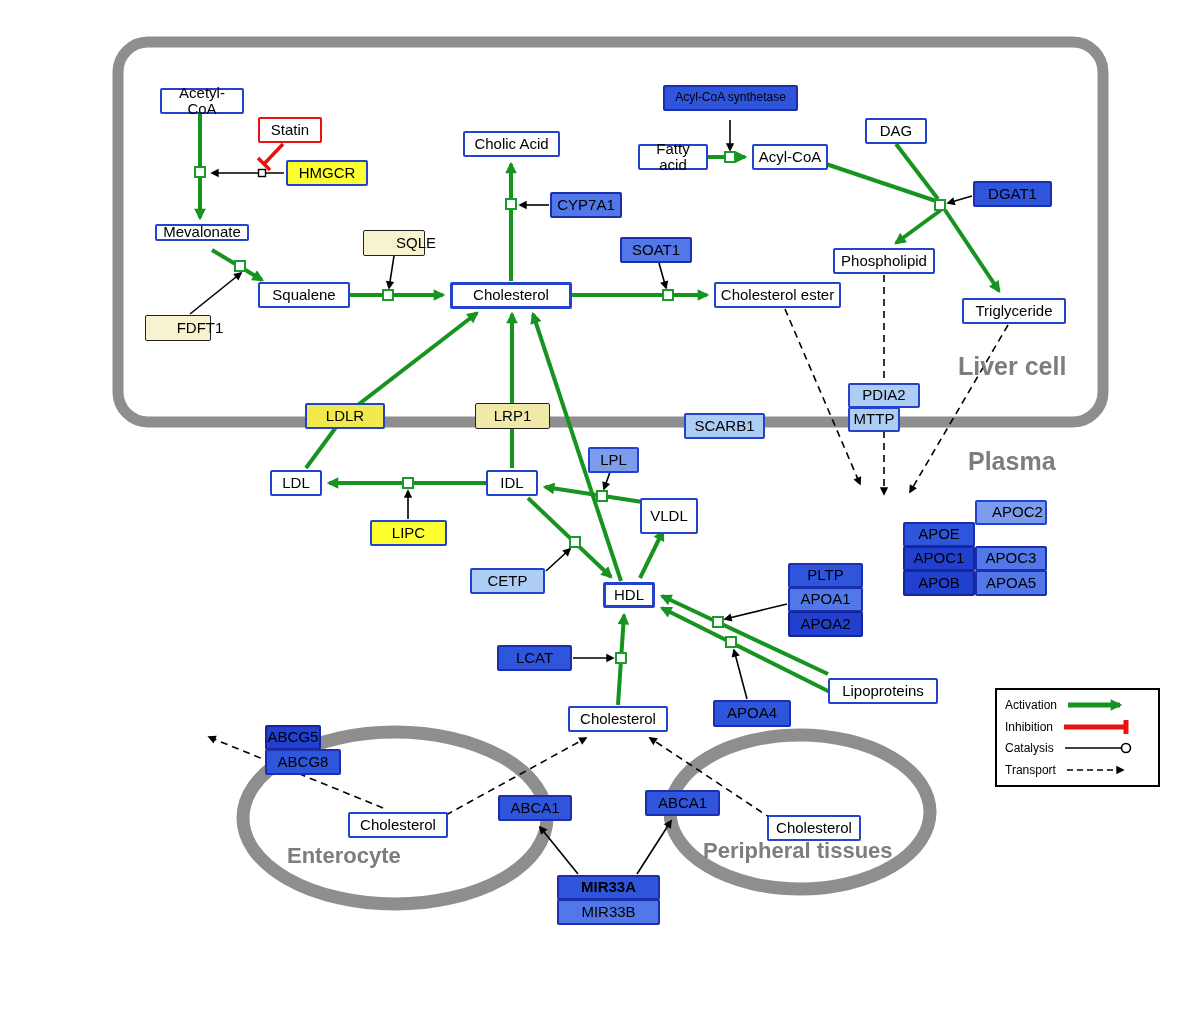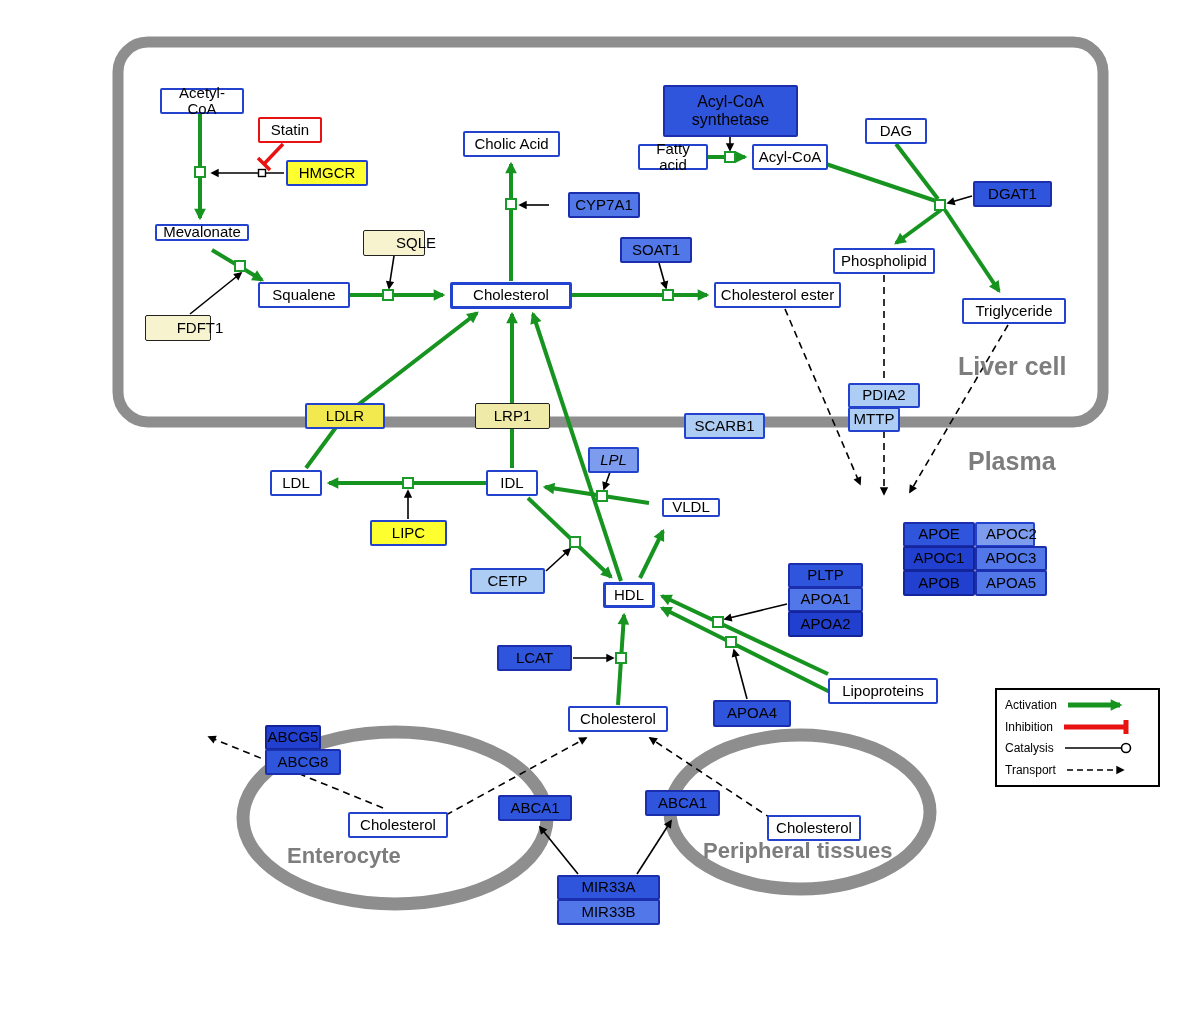--- a/index.html
+++ b/index.html
@@ -128,66 +128,66 @@
 
   <div class="node met" style="left:160px;top:88px;width:84px;height:26px;">Acetyl-CoA</div>
   <div class="node statin" style="left:258px;top:117px;width:64px;height:26px;">Statin</div>
   <div class="node yellow" style="left:286px;top:160px;width:82px;height:26px;">HMGCR</div>
   <div class="node met" style="left:155px;top:224px;width:94px;height:17px;">Mevalonate</div>
   <div class="node pale" style="left:145px;top:315px;width:66px;height:26px;">FDFT1</div>
   <div class="node met" style="left:258px;top:282px;width:92px;height:26px;">Squalene</div>
   <div class="node pale" style="left:363px;top:230px;width:62px;height:26px;">SQLE</div>
   <div class="node met" style="left:450px;top:282px;width:122px;height:27px;border-width:3px;">Cholesterol</div>
   <div class="node met" style="left:463px;top:131px;width:97px;height:26px;">Cholic Acid</div>
-  <div class="node blue-mid" style="left:568px;top:192px;width:72px;height:26px;text-align:right;">CYP7A1</div>
+  <div class="node blue-mid" style="left:550px;top:192px;width:72px;height:26px;text-align:right;">CYP7A1</div>
   <div class="node blue-mid" style="left:620px;top:237px;width:72px;height:26px;">SOAT1</div>
   <div class="node met" style="left:714px;top:282px;width:127px;height:26px;">Cholesterol ester</div>
-  <div class="node blue" style="left:663px;top:85px;width:135px;height:52px;font-size:16px;">Acyl-CoA synthetase</div>
+  <div class="node blue" style="left:663px;top:85px;width:135px;height:26px;font-size:12px;">Acyl-CoA synthetase</div>
   <div class="node met" style="left:638px;top:144px;width:70px;height:26px;">Fatty acid</div>
   <div class="node met" style="left:752px;top:144px;width:76px;height:26px;">Acyl-CoA</div>
   <div class="node met" style="left:865px;top:118px;width:62px;height:26px;">DAG</div>
   <div class="node blue" style="left:973px;top:181px;width:79px;height:26px;">DGAT1</div>
   <div class="node met" style="left:833px;top:248px;width:102px;height:26px;">Phospholipid</div>
   <div class="node met" style="left:962px;top:298px;width:104px;height:26px;">Triglyceride</div>
   <div class="node blue-light" style="left:848px;top:383px;width:72px;height:25px;">PDIA2</div>
   <div class="node blue-light" style="left:848px;top:407px;width:52px;height:25px;">MTTP</div>
 
   <div class="node yellow2" style="left:305px;top:403px;width:80px;height:26px;">LDLR</div>
   <div class="node khaki" style="left:475px;top:403px;width:75px;height:26px;">LRP1</div>
   <div class="node blue-light" style="left:684px;top:413px;width:81px;height:26px;">SCARB1</div>
 
   <div class="node met" style="left:270px;top:470px;width:52px;height:26px;">LDL</div>
   <div class="node met" style="left:486px;top:470px;width:52px;height:26px;">IDL</div>
-  <div class="node blue-soft" style="left:588px;top:447px;width:51px;height:26px;font-style:italic;">LPL</div>
-  <div class="node met" style="left:640px;top:498px;width:58px;height:19px;margin-left:22px;">VLDL</div>
+  <div class="node blue-soft" style="left:588px;top:447px;width:51px;height:26px;">LPL</div>
+  <div class="node met" style="left:640px;top:498px;width:58px;height:36px;">VLDL</div>
   <div class="node yellow" style="left:370px;top:520px;width:77px;height:26px;">LIPC</div>
   <div class="node blue-light" style="left:470px;top:568px;width:75px;height:26px;">CETP</div>
   <div class="node met" style="left:603px;top:582px;width:52px;height:26px;border-width:3px;">HDL</div>
   <div class="node blue" style="left:788px;top:563px;width:75px;height:25px;">PLTP</div>
   <div class="node blue-mid" style="left:788px;top:587px;width:75px;height:25px;">APOA1</div>
   <div class="node blue-dark" style="left:788px;top:611px;width:75px;height:26px;">APOA2</div>
   <div class="node blue" style="left:497px;top:645px;width:75px;height:26px;">LCAT</div>
   <div class="node blue" style="left:713px;top:700px;width:78px;height:27px;">APOA4</div>
   <div class="node met" style="left:828px;top:678px;width:110px;height:26px;">Lipoproteins</div>
   <div class="node met" style="left:568px;top:706px;width:100px;height:26px;">Cholesterol</div>
 
   <div class="node blue" style="left:903px;top:522px;width:72px;height:25px;">APOE</div>
-  <div class="node blue-soft" style="left:975px;top:522px;width:60px;height:25px;padding-left:17px;">APOC2</div>
+  <div class="node blue-soft" style="left:975px;top:500px;width:72px;height:25px;padding-left:17px;">APOC2</div>
   <div class="node blue-dark" style="left:903px;top:546px;width:72px;height:25px;">APOC1</div>
   <div class="node blue-mid" style="left:975px;top:546px;width:72px;height:25px;">APOC3</div>
   <div class="node blue-dark" style="left:903px;top:570px;width:72px;height:26px;">APOB</div>
   <div class="node blue-mid" style="left:975px;top:570px;width:72px;height:26px;">APOA5</div>
 
   <div class="node blue-dark" style="left:265px;top:725px;width:56px;height:25px;">ABCG5</div>
   <div class="node blue" style="left:265px;top:749px;width:76px;height:26px;">ABCG8</div>
   <div class="node met" style="left:348px;top:812px;width:100px;height:26px;">Cholesterol</div>
   <div class="node blue" style="left:498px;top:795px;width:74px;height:26px;">ABCA1</div>
   <div class="node blue" style="left:645px;top:790px;width:75px;height:26px;">ABCA1</div>
   <div class="node met" style="left:767px;top:815px;width:94px;height:26px;">Cholesterol</div>
-  <div class="node blue" style="left:557px;top:875px;width:103px;height:25px;">MIR33A</div>
+  <div class="node blue" style="left:557px;top:875px;width:103px;height:25px;font-weight:bold;">MIR33A</div>
   <div class="node blue-mid" style="left:557px;top:899px;width:103px;height:26px;">MIR33B</div>
 
   <div class="legend">
     <div class="lrow">
       <span>Activation</span>
       <svg width="72" height="16">
         <line x1="2" y1="8" x2="54" y2="8" stroke="#17931f" stroke-width="5" marker-end="url(#ag)"></line>
       </svg>
     </div>
     <div class="lrow">

